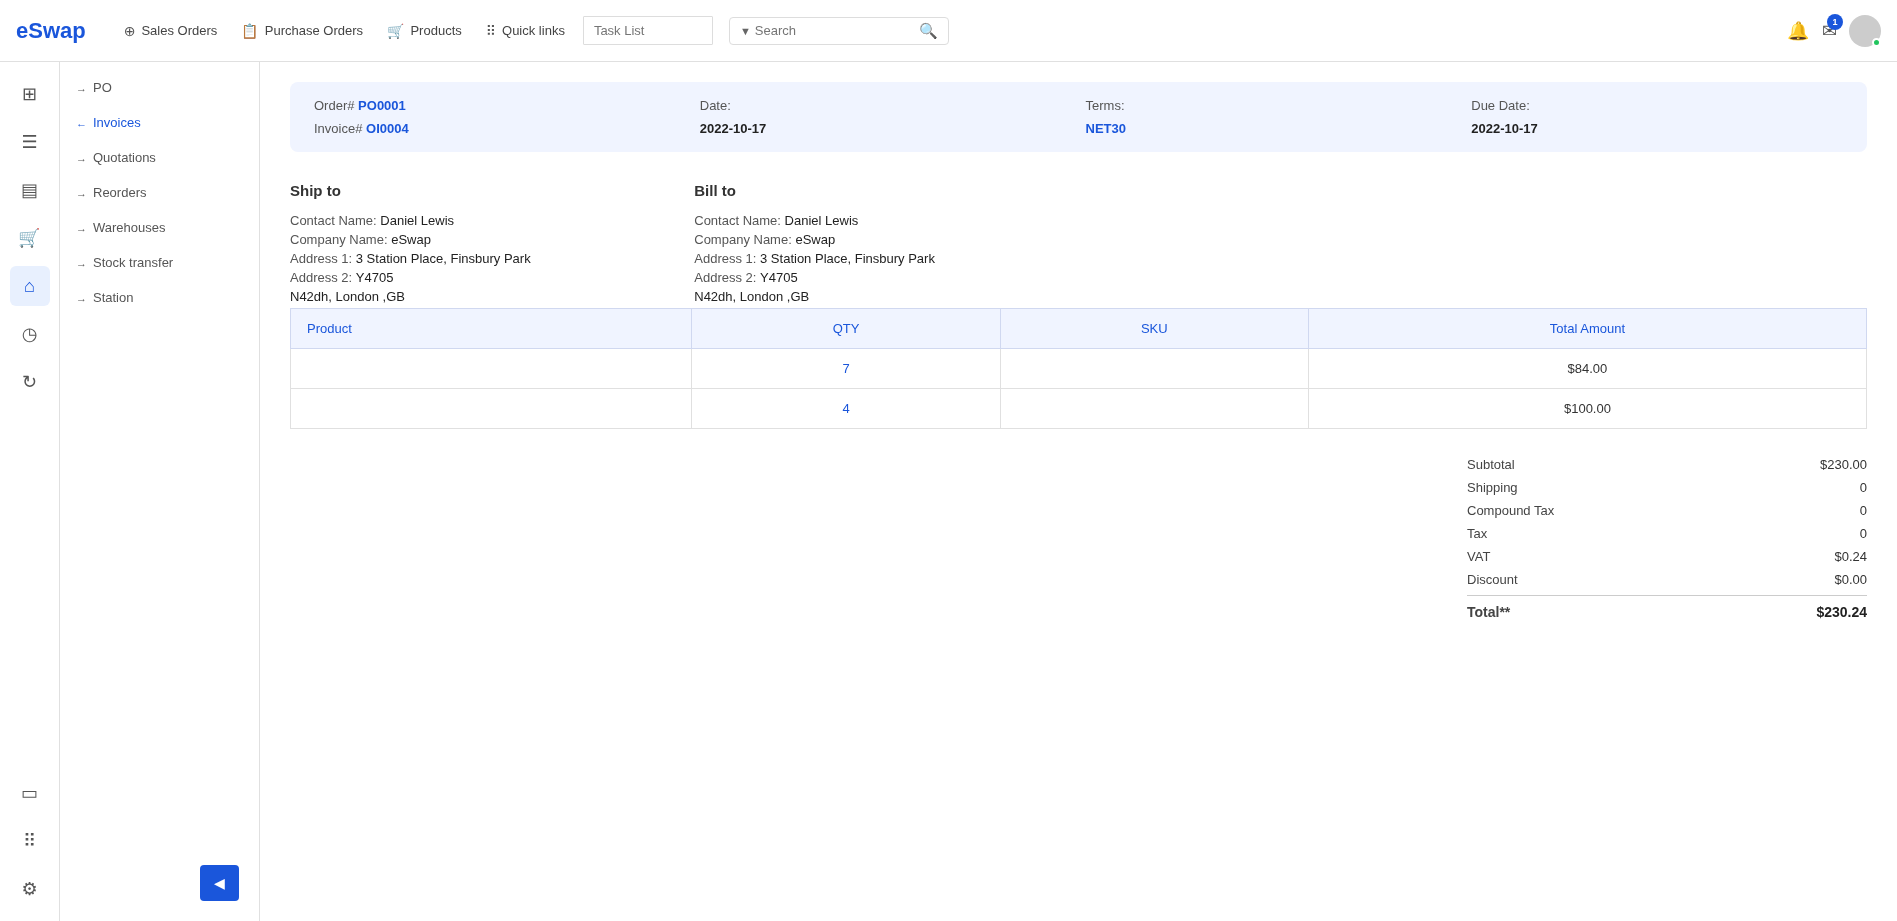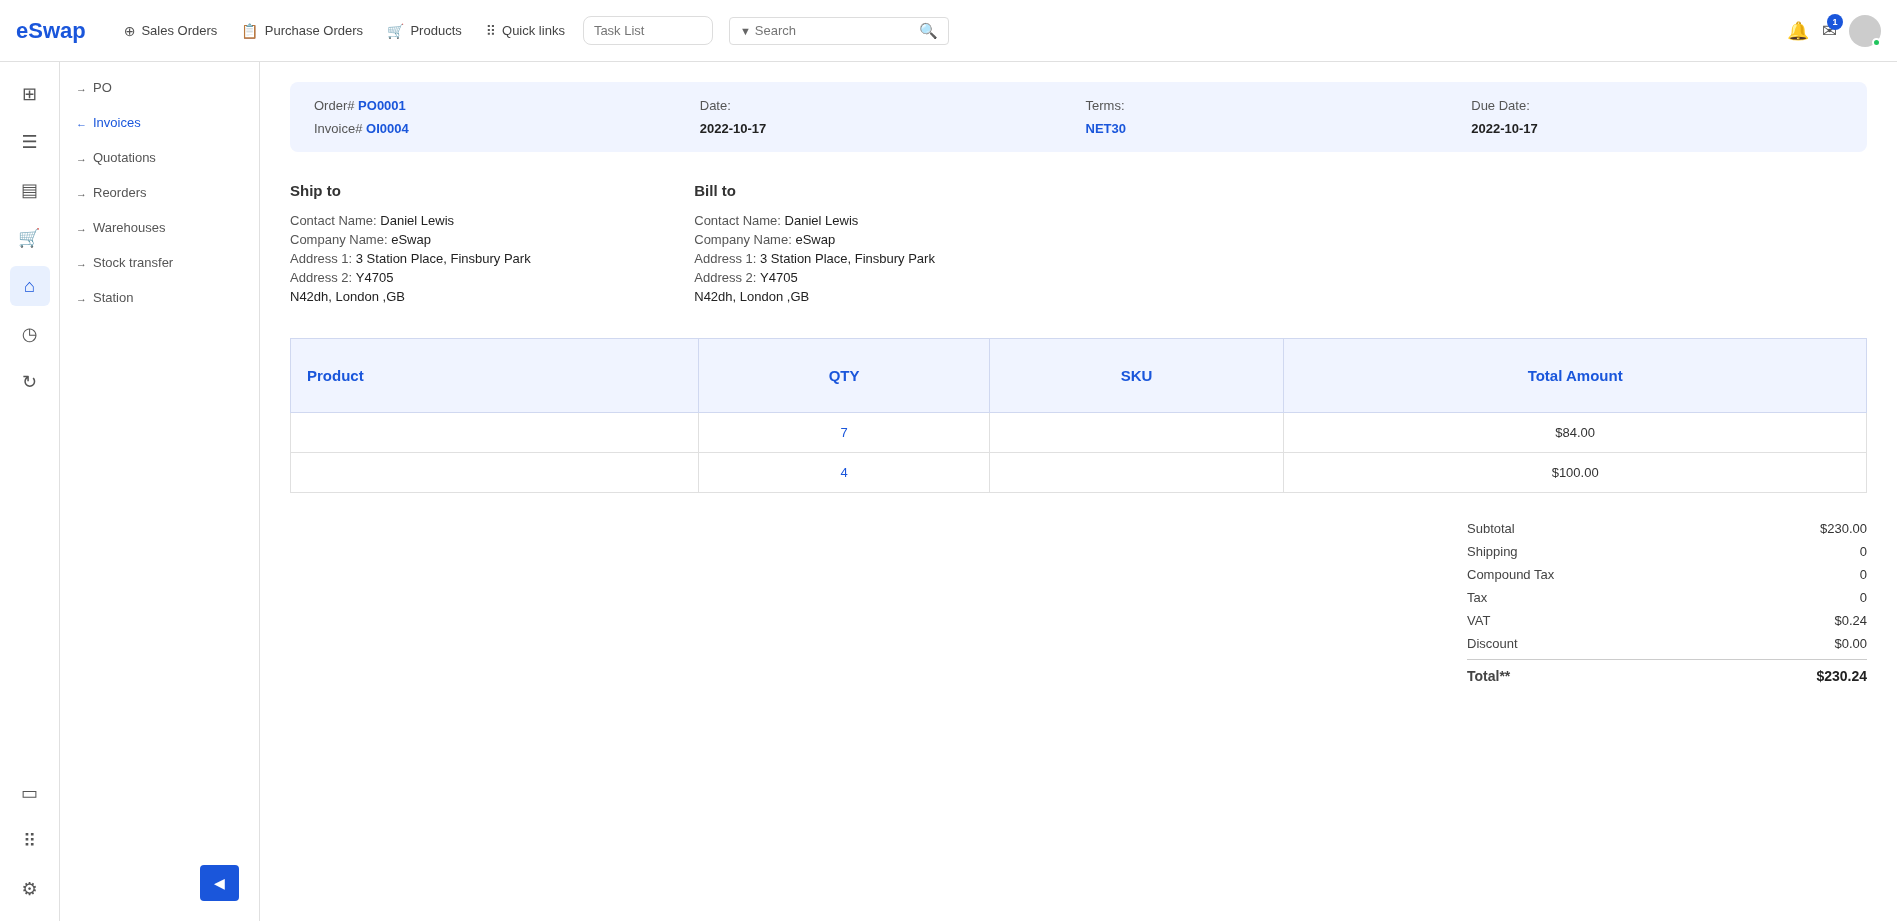--- a/index.html
+++ b/index.html
@@ -11,21 +11,21 @@
       padding: 0 16px; height: 62px; flex-shrink: 0; gap: 8px;
     }
     .logo { color: #1a56db; font-size: 22px; font-weight: bold; margin-right: 20px; white-space: nowrap; }
     .nav-items { display: flex; align-items: center; gap: 4px; }
     .nav-item {
       display: flex; align-items: center; gap: 6px; padding: 6px 10px;
       color: #444; cursor: pointer; border-radius: 4px; white-space: nowrap; font-size: 13px;
     }
     .nav-icon { font-size: 14px; color: #555; }
     .task-list-input {
-      border: 1px solid #ddd; border-radius: 8px; padding: 6px 10px;
+      border: 1px solid #ddd; border-radius: 1px; padding: 6px 10px;
       color: #737373; font-size: 13px; width: 130px; outline: none;
     }
     .search-area {
       display: flex; align-items: center; border: 1px solid #ddd; border-radius: 4px;
       padding: 4px 10px; background: #fff; width: 220px; margin-left: 8px;
     }
     .search-area input { border: none; outline: none; font-size: 13px; width: 100%; color: #333; }
     .search-icon-btn { background: none; border: none; cursor: pointer; font-size: 15px; color: #666; }
     .nav-right { display: flex; align-items: center; gap: 12px; margin-left: auto; }
     .bell-icon { font-size: 18px; color: #555; cursor: pointer; }
@@ -83,32 +83,32 @@
       display: flex; gap: 14px; margin-bottom: 30px;
     }
     .order-info-col { flex: 1; }
     .order-info-row { margin-bottom: 8px; font-size: 13px; color: #444; }
     .order-info-row:last-child { margin-bottom: 0; }
     .order-info-label { color: #555; }
     .order-info-value { font-weight: bold; color: #1a56db; }
     .order-info-value-dark { font-weight: 600; color: #222; }
 
     
-    .address-section { display: flex; gap: 40px; margin-bottom: 30px; }
+    .address-section { display: flex; gap: 40px; }
     .address-block { flex: 1; }
     .address-title { font-size: 15px; font-weight: bold; color: #333; margin-bottom: 14px; }
     .address-line { font-size: 13px; color: #444; margin-bottom: 4px; }
     .address-label { color: #555; }
     .address-val { font-weight: 500; color: #222; }
 
     
     .invoice-table { width: 100%; border-collapse: collapse; margin-bottom: 24px; }
     .invoice-table th {
-      background: #f0f4ff; padding: 28px 16px; text-align: center;
-      font-weight: bold; color: #1a56db; border: 1px solid #d0d8f0; font-size: 15px;
+      background: #f0f4ff; padding: 12px 16px; text-align: center;
+      font-weight: normal; color: #1a56db; border: 1px solid #d0d8f0; font-size: 13px;
     }
     .invoice-table th:first-child { text-align: left; }
     .invoice-table td {
       padding: 12px 16px; border: 1px solid #e0e0e0; font-size: 13px;
       text-align: center; color: #333;
     }
     .invoice-table td:first-child { text-align: left; }
     .invoice-table td.amount { color: #333; font-weight: 500; }
 
     

